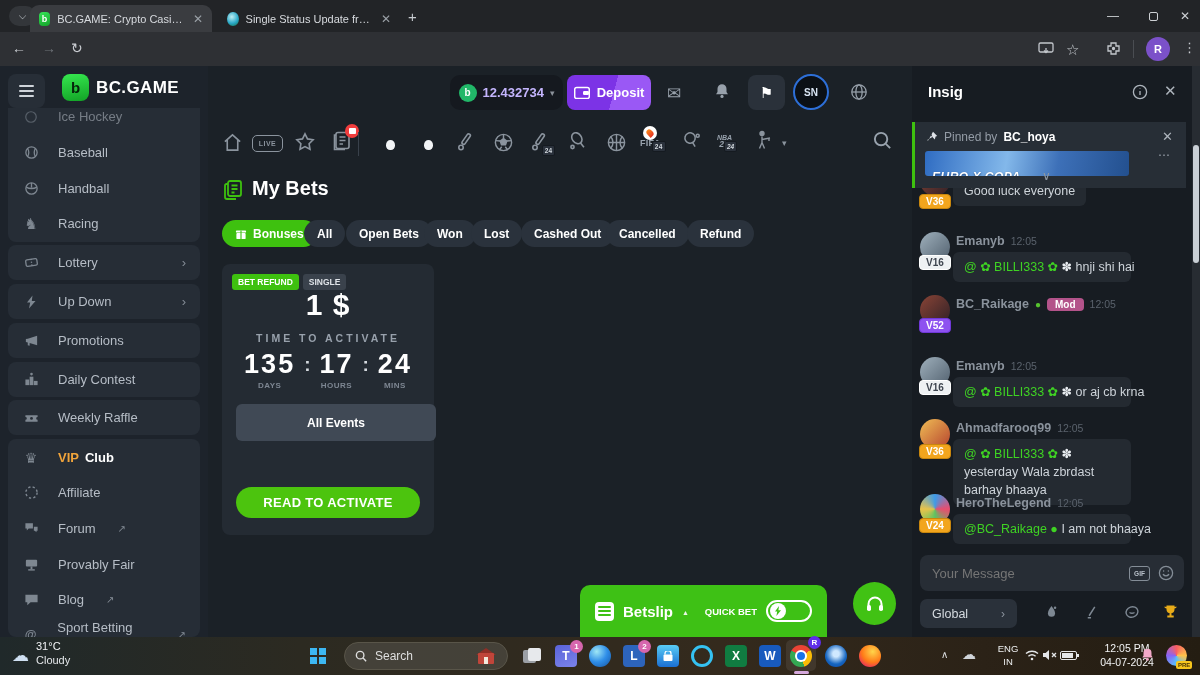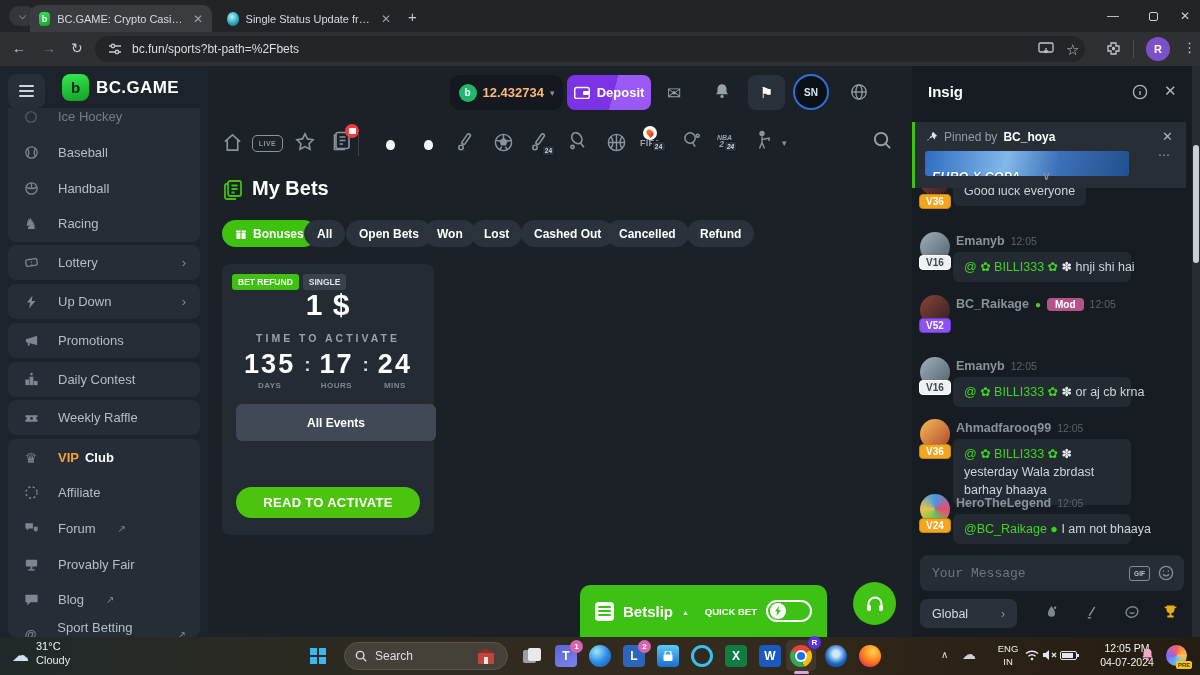--- a/index.html
+++ b/index.html
@@ -44,21 +44,21 @@
 .vipwhite{color:#fff;font-weight:bold;margin-left:4px}
 .sidehead{position:absolute;left:0;top:0;width:208px;height:42px;background:#1d232b;z-index:3}
 .burger{position:absolute;left:8px;top:8px;width:37px;height:34px;background:#272e37;border-radius:8px;display:flex;flex-direction:column;justify-content:center;align-items:center;gap:3px}
 .burger i{display:block;width:15px;height:2px;background:#cfd4da;border-radius:1px}
 .logoshape{position:absolute;left:62px;top:8px;width:27px;height:27px;border-radius:8px;background:linear-gradient(170deg,#36e84f,#12a226);color:#06230b;font-weight:bold;font-size:15px;display:flex;align-items:center;justify-content:center}
 .logotext{position:absolute;left:96px;top:12px;color:#fff;font-size:17px;font-weight:bold;letter-spacing:.4px}
 
 
 .balpill{position:absolute;left:450px;top:9px;width:113px;height:35px;background:#15191f;border-radius:10px;display:flex;align-items:center;justify-content:center;gap:6px}
 .coin{width:18px;height:18px;border-radius:50%;background:#21b768;color:#fff;font-size:10px;font-weight:bold;display:flex;align-items:center;justify-content:center}
-.balnum{color:#fdba74;font-size:13px;font-weight:bold}
+.balnum{color:#c4b5fd;font-size:13px;font-weight:bold}
 .balchev{color:#8b929b;font-size:9px}
 .deposit{position:absolute;left:567px;top:9px;width:84px;height:35px;border-radius:8px;background:linear-gradient(105deg,#7c33e6 0 55%,#9a58f5 55%);display:flex;align-items:center;justify-content:center;gap:7px;color:#fff;font-size:13px;font-weight:bold}
 .hicon{position:absolute;color:#98a1ab}
 .flagbtn{position:absolute;left:748px;top:9px;width:37px;height:35px;background:#2a313a;border-radius:8px;display:flex;align-items:center;justify-content:center;color:#fff;font-size:15px}
 .sn{position:absolute;left:793px;top:8px;width:36px;height:36px;border-radius:50%;background:#0b1016;border:2px solid #2d6fd8;color:#d9e5f4;font-size:10px;font-weight:bold;display:flex;align-items:center;justify-content:center}
 
 
 .nico{position:absolute;color:#8b949e}
 .liveico{width:31px;height:17px;border:1.5px solid #8b949e;border-radius:5px;font-size:7px;font-weight:bold;display:flex;align-items:center;justify-content:center;letter-spacing:.5px}
 .navdiv{position:absolute;left:358px;top:66px;width:1px;height:24px;background:#39414b}
@@ -130,21 +130,21 @@
 .vb{position:absolute;font-size:10px;font-weight:bold;padding:1px 6px;border-radius:4px;z-index:2}
 .vb.gold{background:#f2a51d;color:#fff;border:1px solid #c8860d}
 .vb.light{background:#eef1f3;color:#3f4650;border:1px solid #fff}
 .vb.purple{background:#8e52f0;color:#fff;border:1px solid #7038d8}
 .bubble{position:absolute;background:#242a31;border-radius:6px;padding:6px 11px;font-size:12.5px;max-width:178px;line-height:1.45}
 .mention{color:#3fd323}
 .memoji{color:#e9edf1}
 .memoji.yellow{color:#f7b825;font-size:14px}
 .mtext{color:#ced4da}
 .chatinput{position:absolute;left:8px;top:489px;width:264px;height:36px;background:#272d35;border-radius:8px;display:flex;align-items:center}
-.chatinput input{flex:1;background:transparent;border:none;outline:none;color:#dfe3e8;font-size:13px;padding:0 10px 0 12px;font-family:Liberation Mono, monospace}
+.chatinput input{flex:1;background:transparent;border:none;outline:none;color:#dfe3e8;font-size:13px;padding:0 10px 0 12px;font-family:Liberation Sans, sans-serif}
 .gifbox{width:21px;height:15px;border:1.5px solid #848d97;border-radius:3px;color:#b9c1ca;font-size:6.5px;font-weight:bold;display:flex;align-items:center;justify-content:center;margin-right:8px}
 .globalpill{position:absolute;left:8px;top:533px;width:97px;height:29px;background:#2a313a;border-radius:7px;display:flex;align-items:center;padding:0 12px;color:#d6dbe0;font-size:12.5px}
 .globalpill .gchev{margin-left:auto;color:#8b939d;font-size:12px}
 .bico{position:absolute;top:538px;color:#7e8893}
 .chatscroll{position:absolute;left:1192px;top:0;width:8px;height:571px;background:#272c32}
 .cthumb{position:absolute;left:1193px;top:79px;width:6px;height:118px;border-radius:3px;background:#c9cfd5}
 
 
 .taskbar{position:absolute;left:0;top:637px;width:1200px;height:38px;background:linear-gradient(90deg,#20292a,#2c2a21 25%,#342a1d 60%,#2b2217 82%,#241d12)}
 .weatherT{position:absolute;left:12px;top:8px;font-size:17px;color:#cfe0f2}
@@ -197,30 +197,20 @@
     <div class="wctl" style="left:1132px">
         <span class="maxico"></span>
       </div>
     <div class="wctl" style="left:1164px">✕</div>
   </div>
 
   <div class="addrbar">
     <span class="navg" style="left:12px">←</span>
     <span class="navg" style="left:42px;color:#6e7379">→</span>
     <span class="navg" style="left:71px">↻</span>
-    <div class="urlpill">
-      <span class="tune">
-        <svg width="14" height="14" viewBox="0 0 14 14" stroke="#c3c7cc" stroke-width="1.4">
-            <path d="M1 4h12M1 10h12"></path>
-            <circle cx="5" cy="4" r="1.7" fill="#232528"></circle>
-            <circle cx="9" cy="10" r="1.7" fill="#232528"></circle>
-          </svg>
-      </span>
-      <span>bc.fun/sports?bt-path=%2Fbets</span>
-    </div>
     <span class="pillicon" style="left:1038px">
       <svg width="16" height="15" viewBox="0 0 16 15" stroke="#c3c7cc" stroke-width="1.3" fill="none">
           <rect x="1" y="2" width="14" height="9" rx="1.5"></rect>
           <path d="M8 7v4M6 9.5L8 11.5l2-2"></path>
         </svg>
     </span>
     <span class="pillicon" style="left:1066px;font-size:15px">☆</span>
     <span class="pillicon" style="left:1106px">
       <svg width="15" height="15" viewBox="0 0 15 15" stroke="#c3c7cc" stroke-width="1.3" fill="none">
           <path d="M5 2h5v3h3v5h-3v3H5v-3H2V5h3z"></path>

